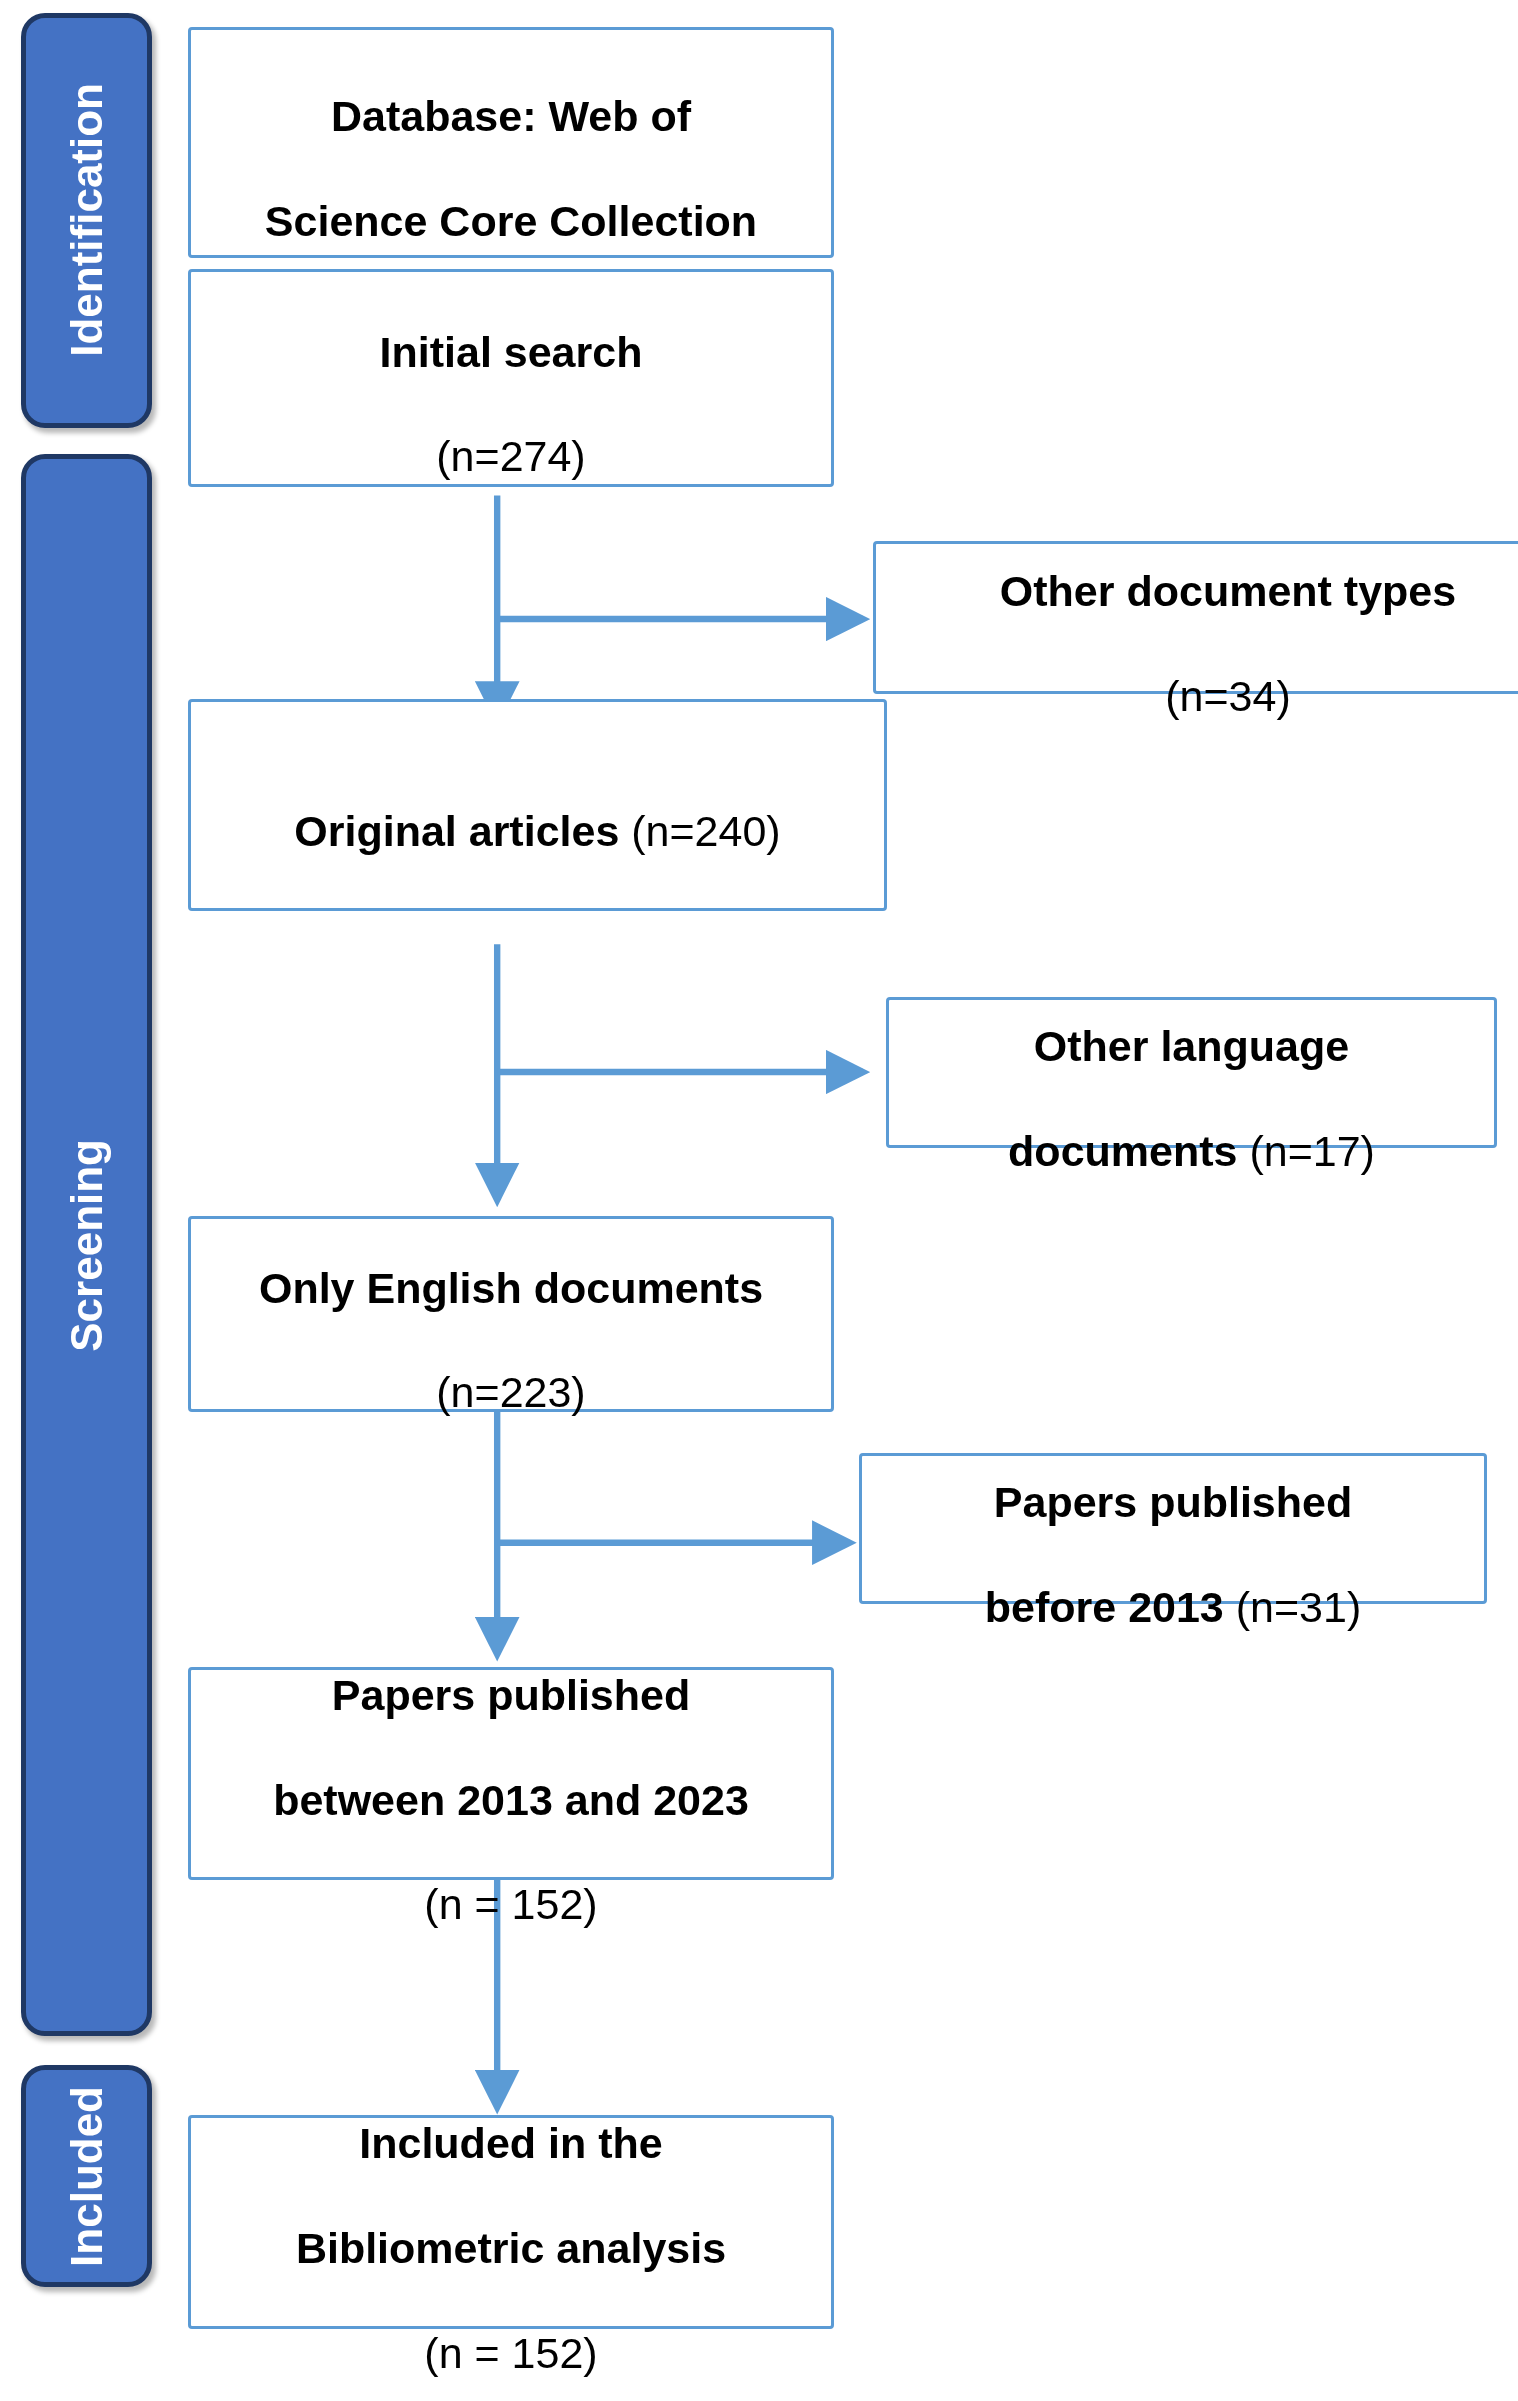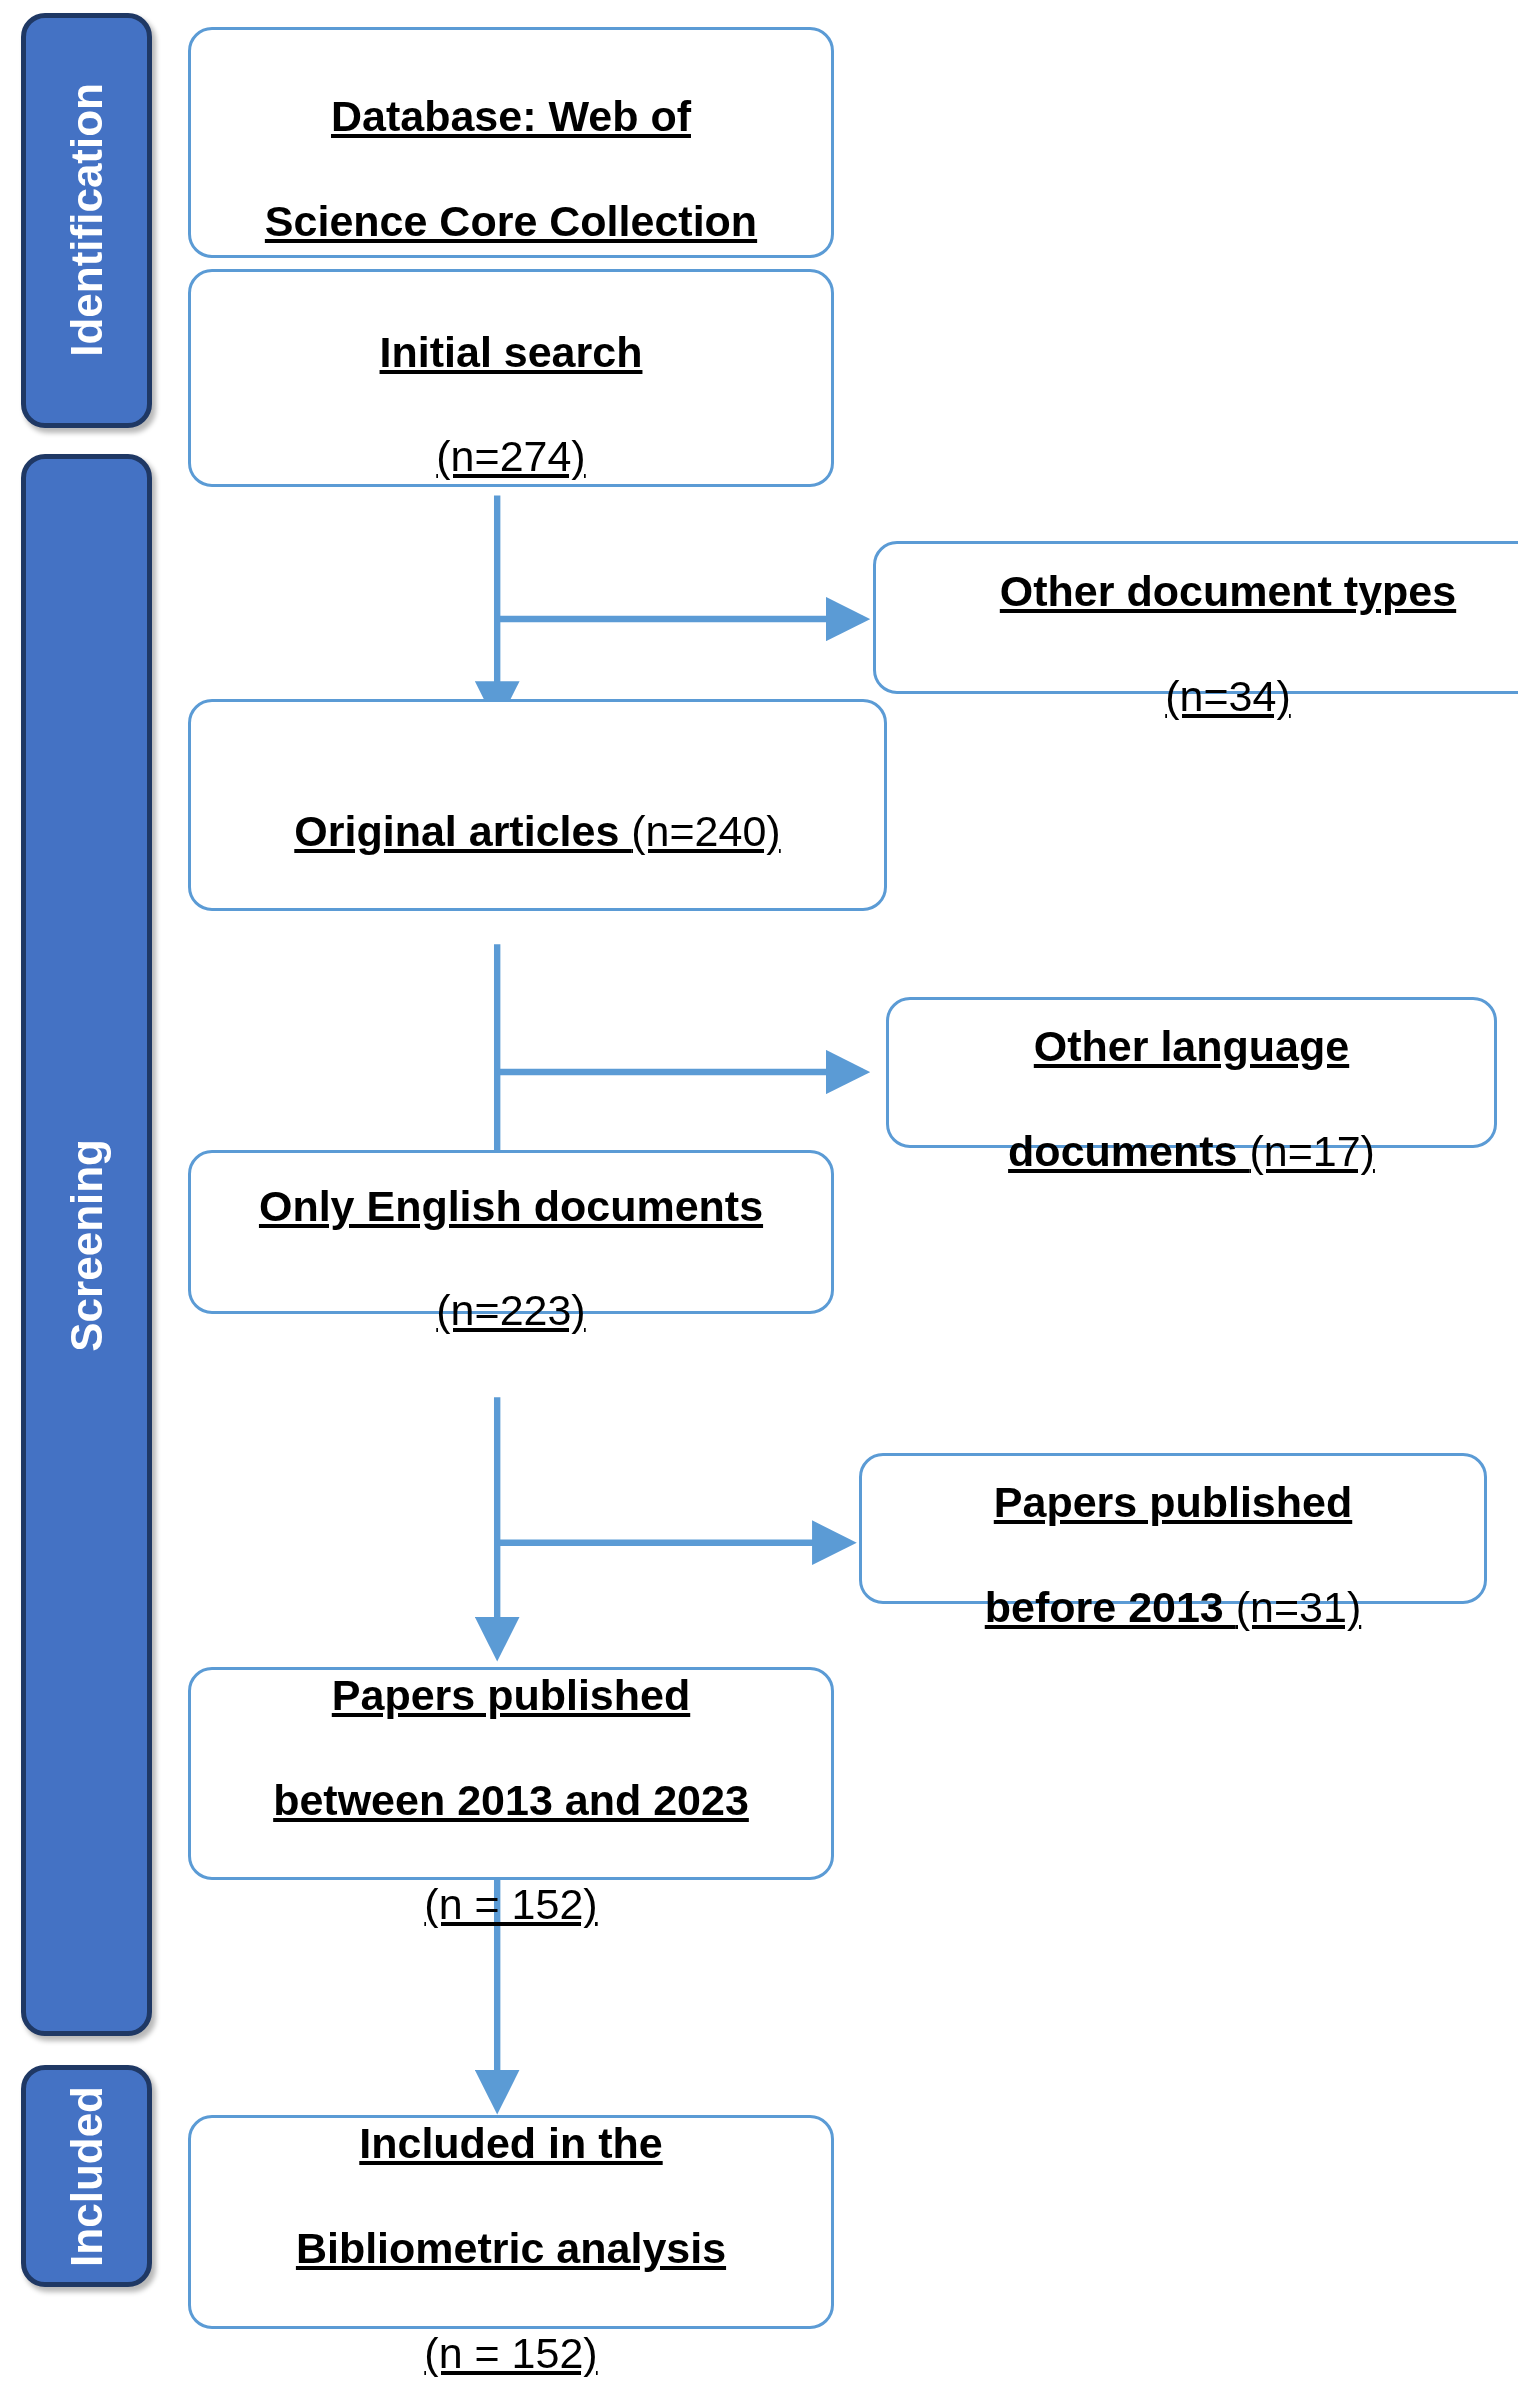--- a/index.html
+++ b/index.html
@@ -49,28 +49,27 @@
     letter-spacing: 0px;
     white-space: nowrap;
     line-height: 1;
   }
 
   
   .flow-box {
     position: absolute;
     background: #ffffff;
     border: 3.6px solid #5B9BD5;
-    border-radius: 24px;
+    border-radius: 4px;
     box-sizing: border-box;
     display: flex;
     align-items: center;
     justify-content: center;
     text-align: center;
     padding: 4.3px 15.6px;
-    text-decoration: underline;
   }
   .flow-box .box-text {
     color: #000000;
     font-weight: bold;
     font-size: 43px;
     line-height: 1.22;
     white-space: pre-line;
   }
   .flow-box .box-text .n {
     font-weight: normal;
@@ -133,21 +132,21 @@
       <span class="n">(n=274)</span>
     </span>
   </div>
 
   <div class="flow-box" style="left:188px; top:699px; width:699px; height:212px;">
     <span class="box-text">
       <span>Original articles </span><span class="n">(n=240)</span>
     </span>
   </div>
 
-  <div class="flow-box" style="left:188px; top:1150px; width:646px; height:164px;">
+  <div class="flow-box" style="left:188px; top:1216px; width:646px; height:196px;">
     <span class="box-text">
       <span>Only English documents</span><br>
       <span class="n">(n=223)</span>
     </span>
   </div>
 
   <div class="flow-box" style="left:188px; top:1667px; width:646px; height:213px;">
     <span class="box-text">
       <span>Papers published</span><br>
       <span>between 2013 and 2023</span><br>

